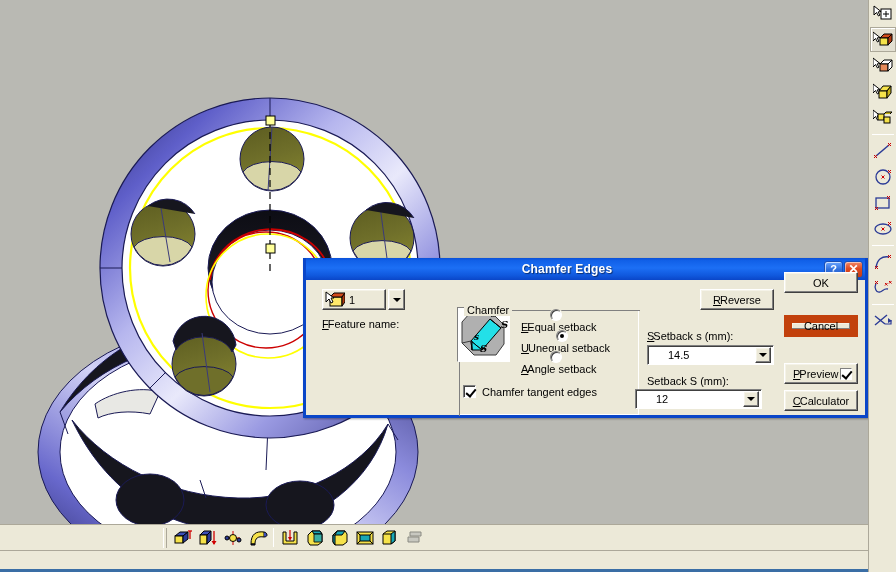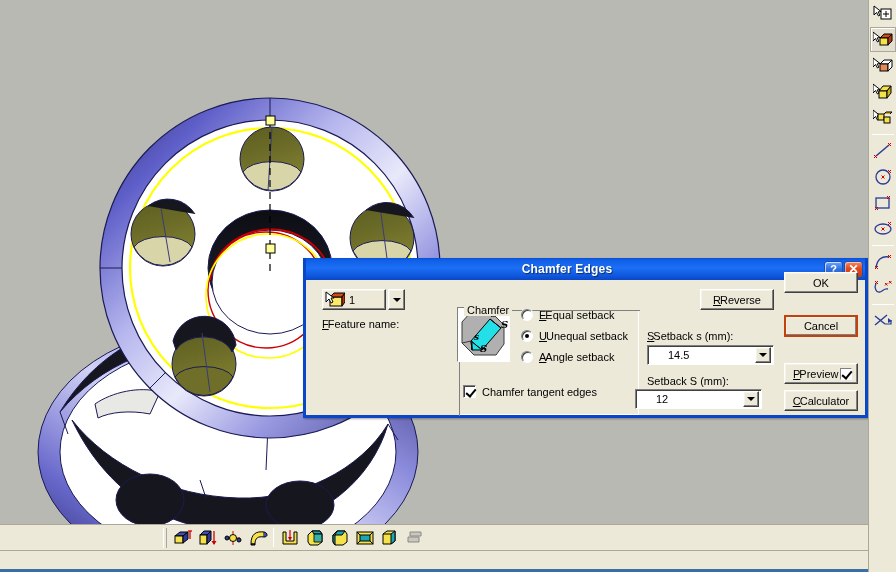--- a/index.html
+++ b/index.html
@@ -152,21 +152,21 @@
     border: 1px solid;
     border-color: #ffffff #404040 #404040 #ffffff;
     box-shadow: inset -1px -1px 0 #808080, inset 1px 1px 0 #f5f3e8;
     font-size: 11px;
     color: #000;
     display: flex; align-items: center; justify-content: center;
     cursor: default;
     font-family: "Liberation Sans", sans-serif;
   }
   .btn.default {
-    border: 2px solid #c2410c;
+    border: 8px solid #c2410c;
   }
   .lbl { font-size: 11px; color: #000; }
   u { text-decoration: underline; }
 
   
   #sel-box {
     position: absolute; left: 16px; top: 9px;
     width: 64px; height: 21px;
     display: flex; align-items: center;
     border: 1px solid;
@@ -235,20 +235,21 @@
     width: 53px; height: 55px;
     background: #ffffff;
     border: 1px solid;
     border-color: #808080 #ffffff #ffffff #808080;
   }
 
   .radio-row {
     position: absolute;
     display: flex; align-items: center;
     font-size: 11px;
+    flex-direction: column;
   }
   .radio {
     width: 12px; height: 12px;
     border-radius: 50%;
     background: #ffffff;
     border: 1px solid;
     border-color: #808080 #ffffff #ffffff #808080;
     box-shadow: inset 1px 1px 0 #404040, 0 0 0 1px #ece9d8;
     margin-right: 6px;
     position: relative;

